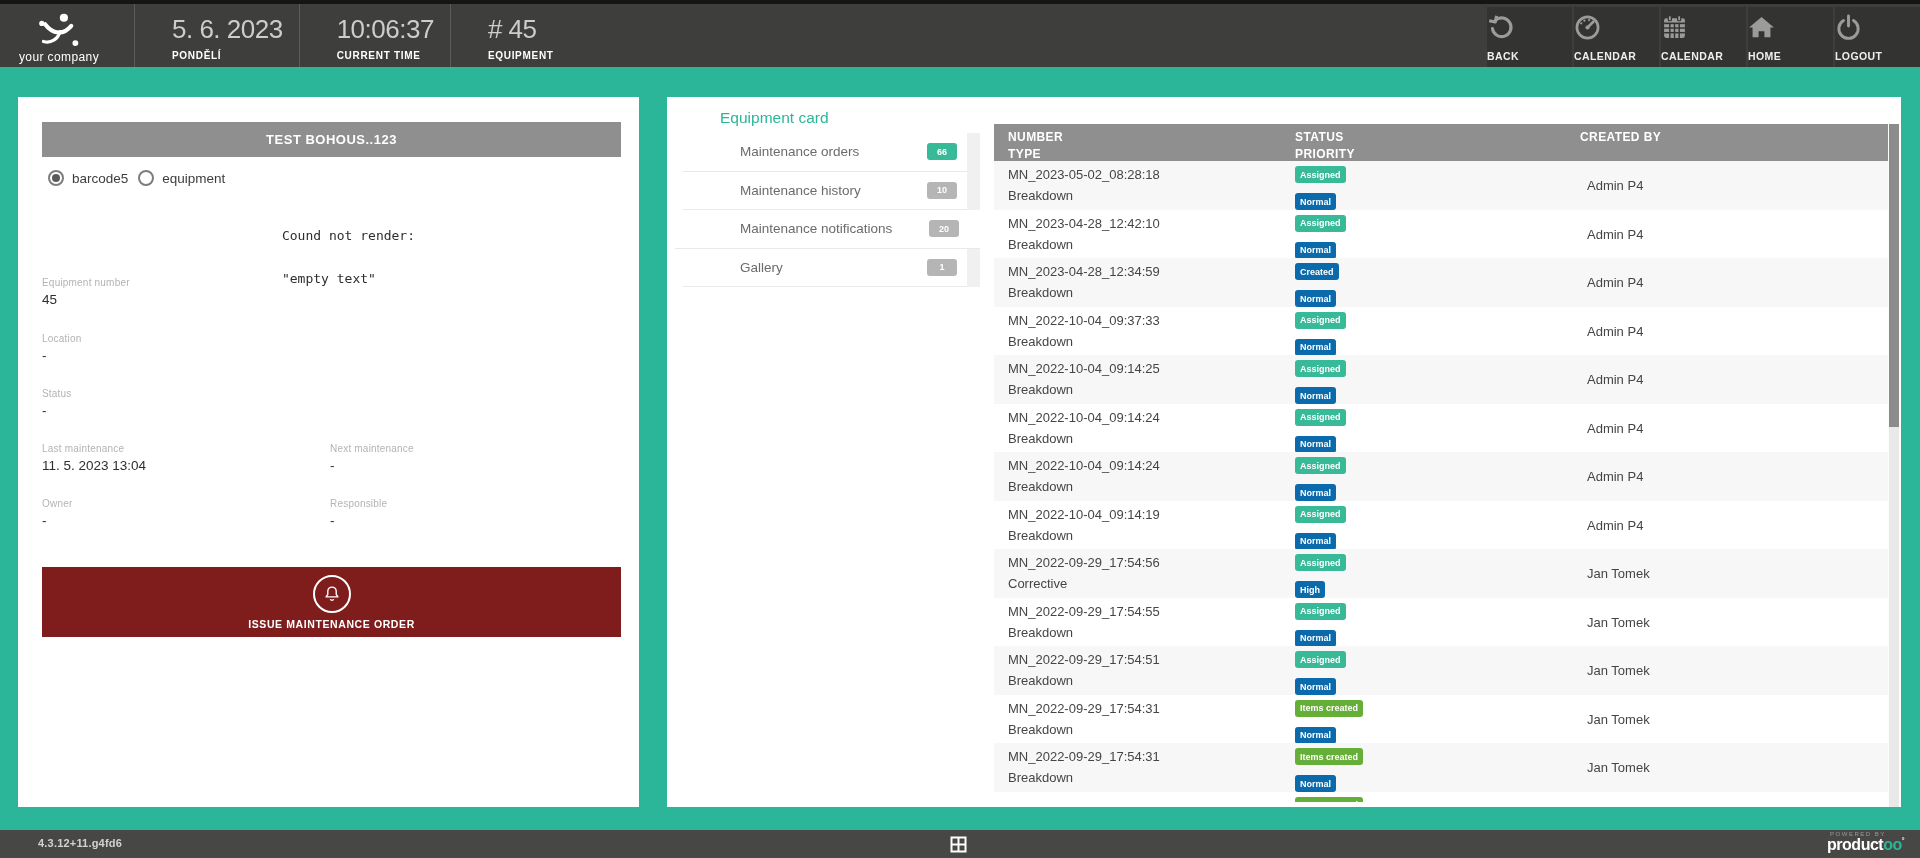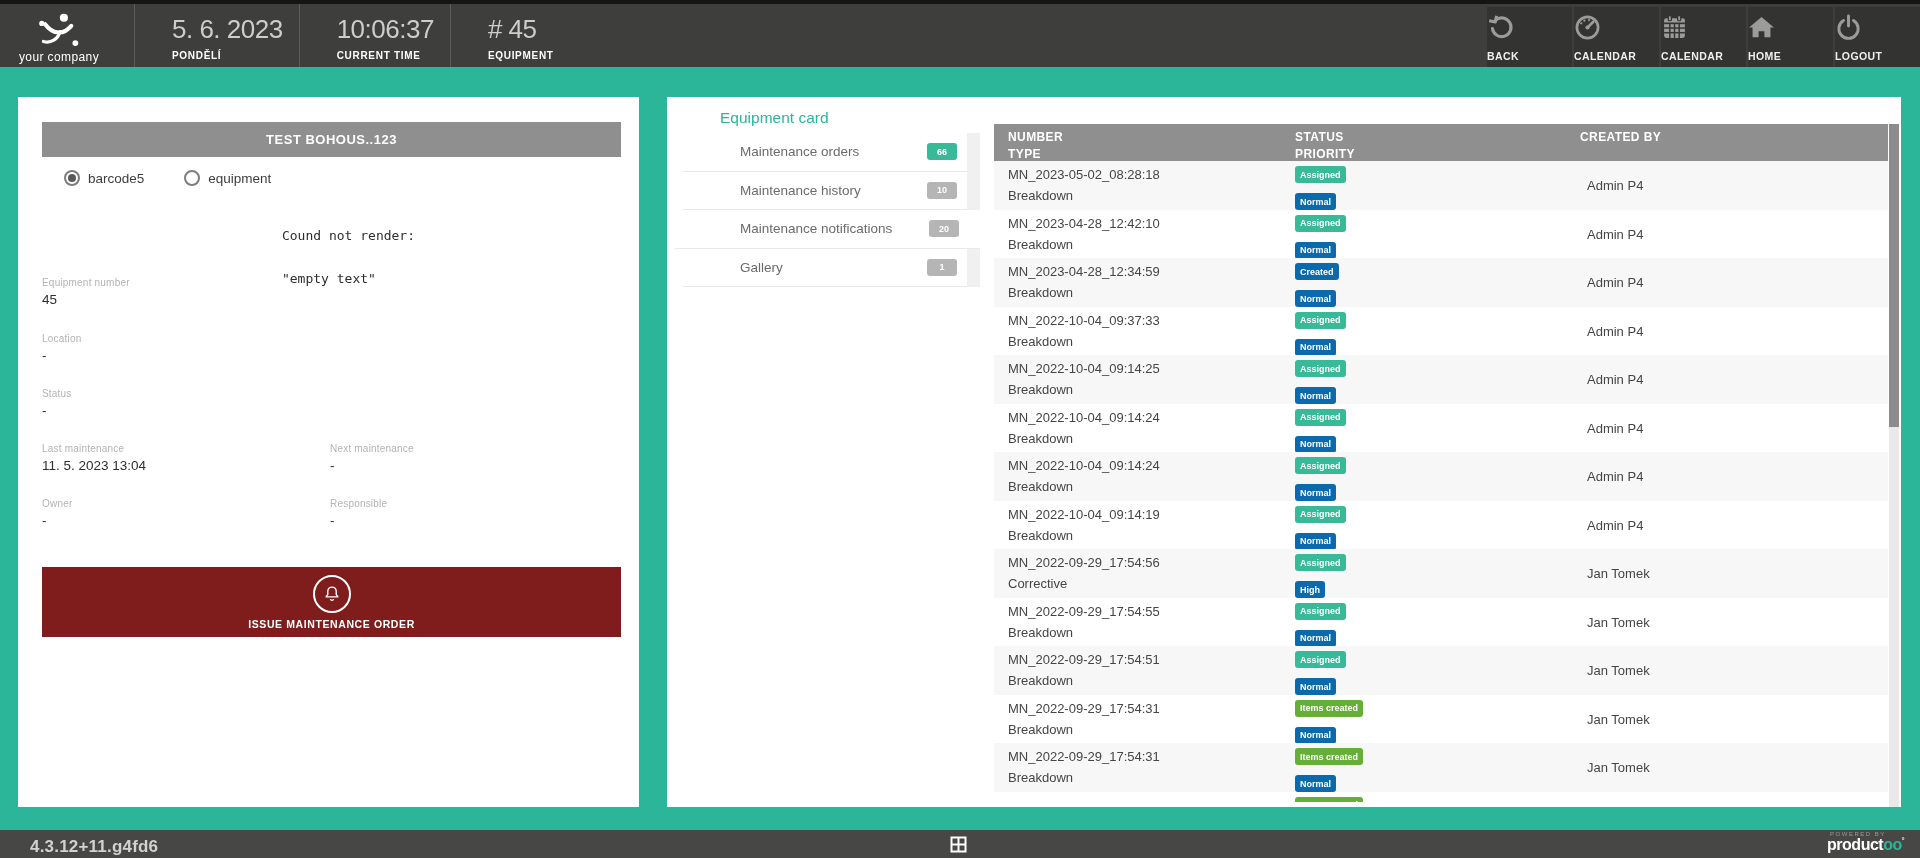--- a/index.html
+++ b/index.html
@@ -37,21 +37,21 @@
   .panel { position:absolute; background:#ffffff; }
   .left-panel  { left:18px;  top:97px; width:621px;  height:710px; }
   .right-panel { left:667px; top:97px; width:1234px; height:710px; overflow:hidden; }
 
   
   .lp-titlebar {
     position:absolute; left:24px; top:25px; width:579px; height:35px;
     background:#8f8f8f; color:#fff; font-weight:bold; font-size:13px;
     display:flex; align-items:center; justify-content:center; letter-spacing:.5px;
   }
-  .radio-group { position:absolute; left:46px; top:73px; display:flex; gap:40px; }
+  .radio-group { position:absolute; left:30px; top:73px; display:flex; gap:10px; }
   .radio-item { display:flex; align-items:center; gap:8px; cursor:pointer; }
   .radio-circle { width:16px; height:16px; border:2px solid #7d7d7d; border-radius:50%;
     display:flex; align-items:center; justify-content:center; background:#fff; }
   .radio-dot { width:8px; height:8px; border-radius:50%; background:#5a5a5a; }
   .radio-label { font-size:13.5px; color:#3d3d3d; }
   .render-error {
     position:absolute; left:217px; top:107px;
     font-family:"DejaVu Sans Mono","Liberation Mono",monospace;
     font-size:13px; color:#2e2e2e; line-height:1.65; white-space:pre;
   }
@@ -111,21 +111,21 @@
 
   
   .v-scroll-track { position:absolute; right:2px; top:27px; bottom:0; width:10px; background:#e9e9e9; }
   .v-scroll-thumb { position:absolute; top:0; left:0; width:10px; height:303px; background:#8c8c8c; cursor:pointer; }
 
   
   .footer {
     position:absolute; left:0; bottom:0; width:100%; height:28px; background:#474745;
     display:flex; align-items:center;
   }
-  .version { position:absolute; left:30px; top:7px; font-size:17px; font-weight:bold; color:#d2d2d2; letter-spacing:.2px; }
+  .version { position:absolute; left:38px; top:7px; font-size:11px; font-weight:bold; color:#d2d2d2; letter-spacing:.2px; }
   .grid-btn { position:absolute; left:950px; top:6px; width:17px; height:17px; cursor:pointer; }
   .brand { position:absolute; right:16px; top:1px; text-align:left; cursor:default; }
   .powered { display:block; font-size:6px; color:#9a9a9a; letter-spacing:1.5px; text-transform:uppercase; margin-left:3px; }
   .wordmark { font-size:16px; font-weight:bold; color:#fff; letter-spacing:-0.5px; line-height:1; }
   .wordmark .oo { color:#2bb69a; }
   .wordmark .reg { font-size:7px; color:#fff; vertical-align:top; }
 </style>
 </head>
 <body>
 

